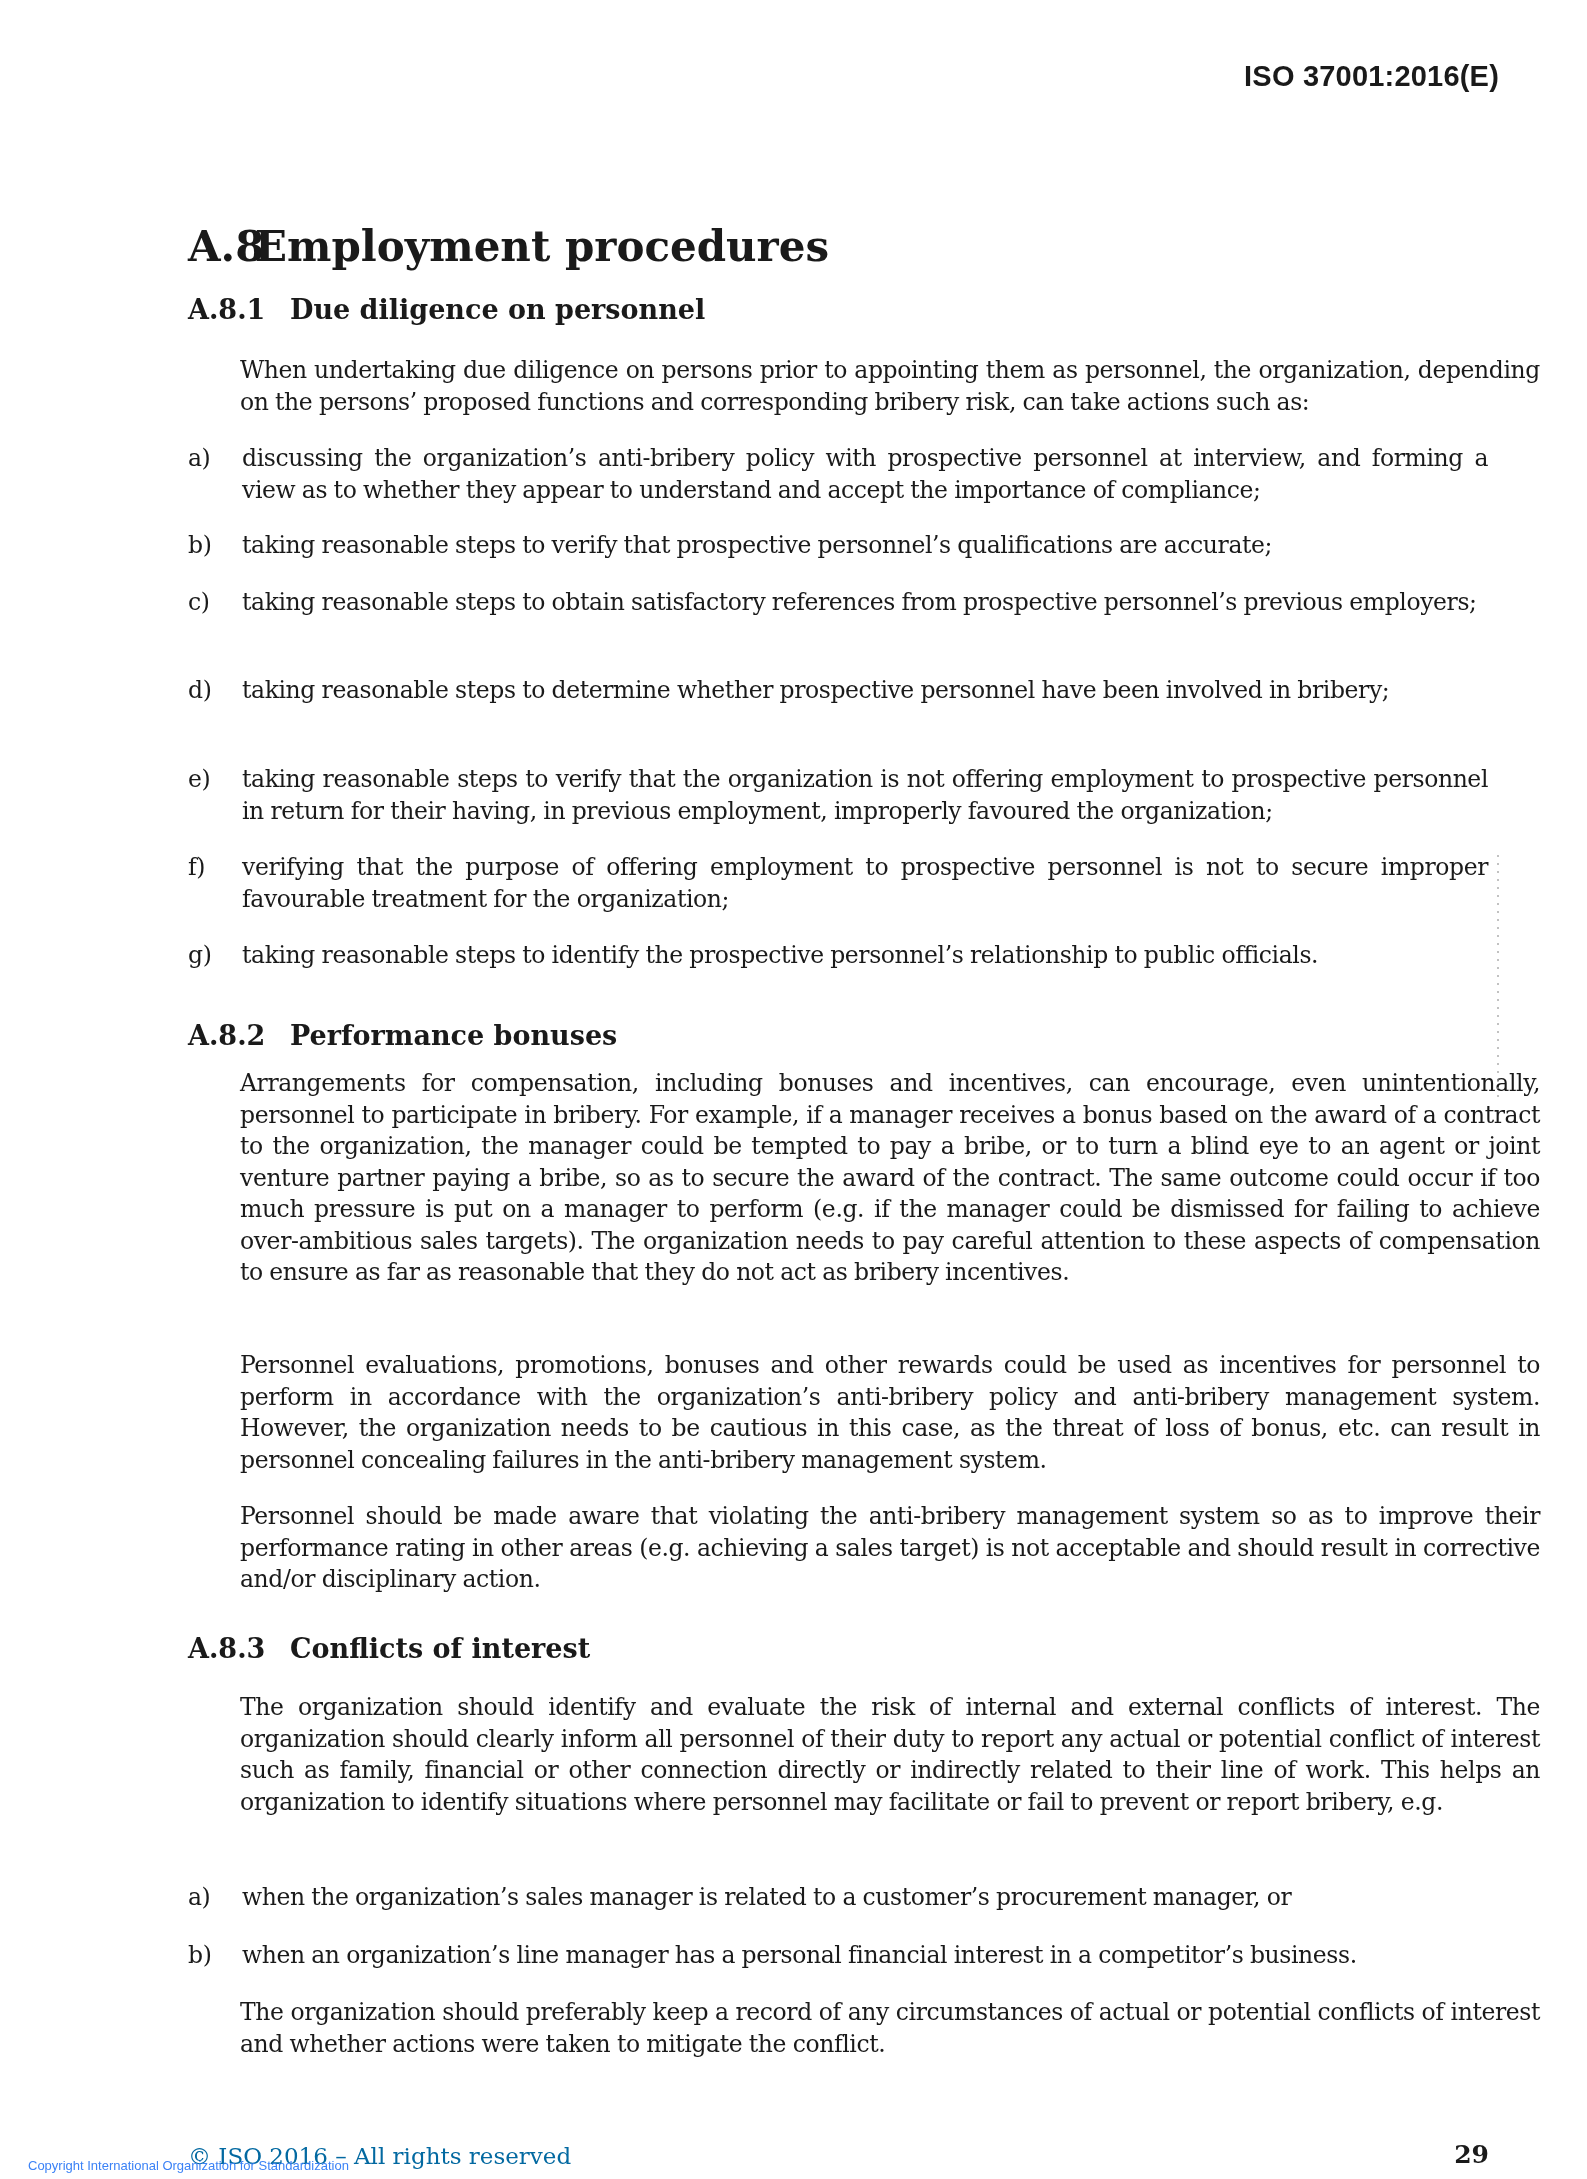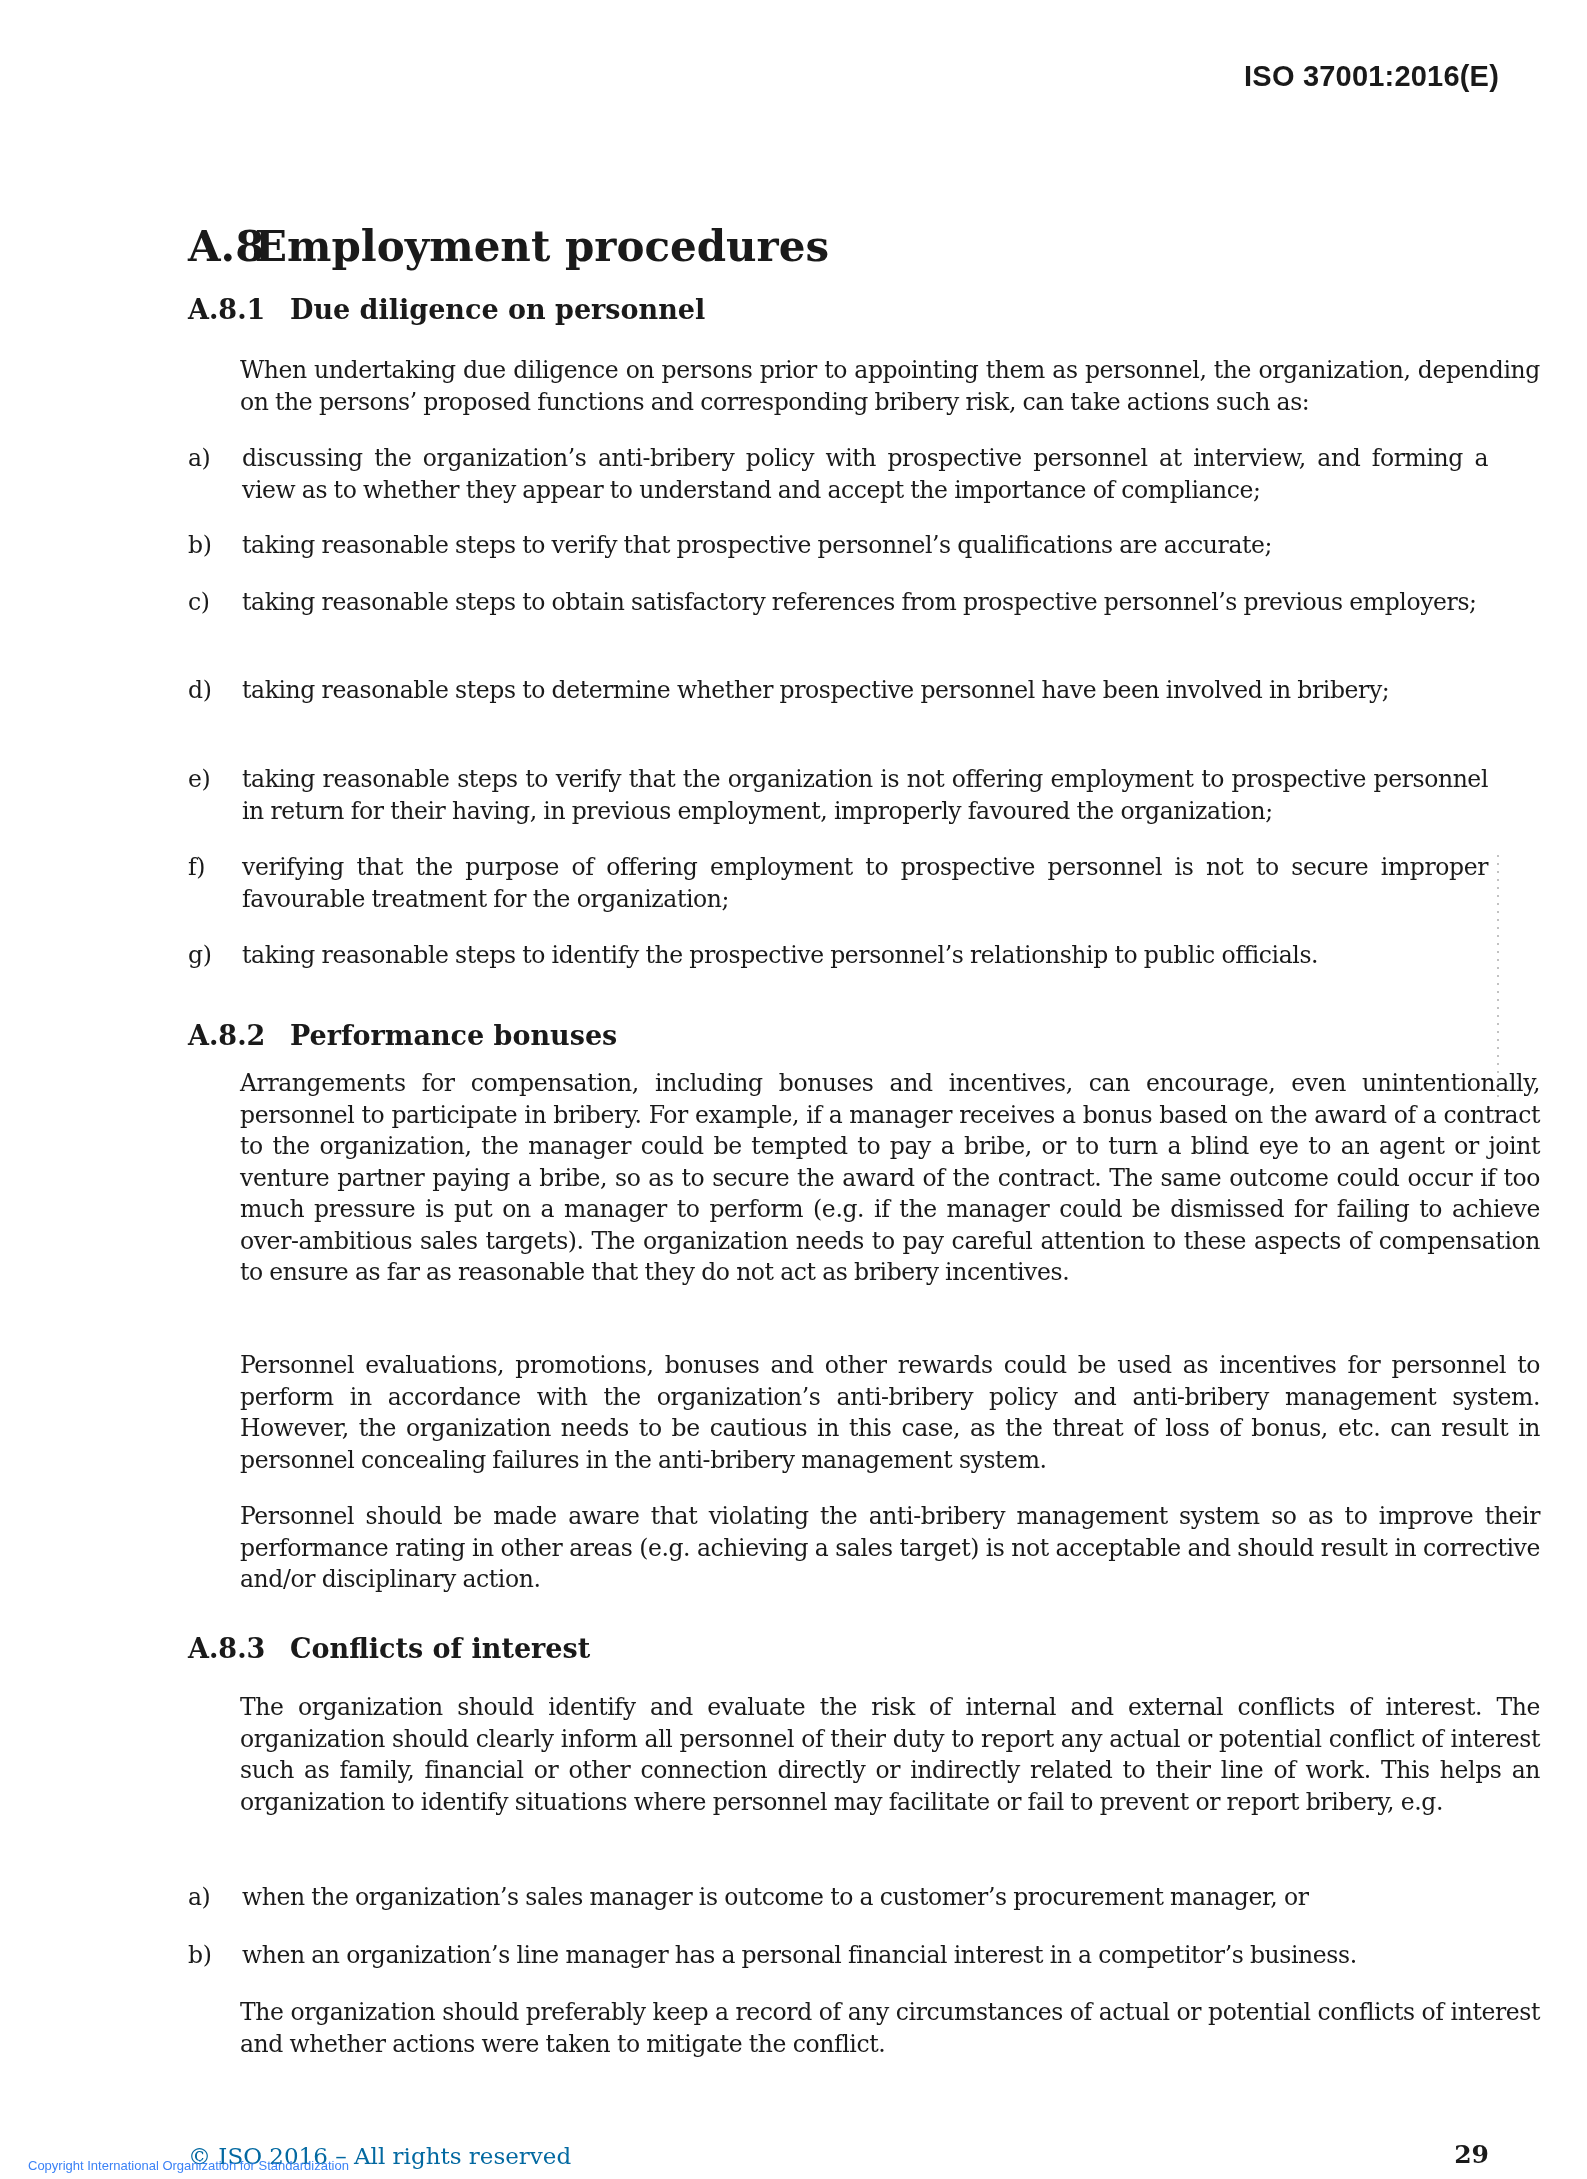--- a/index.html
+++ b/index.html
@@ -108,21 +108,21 @@
   <div class="para" style="top:1350px">Personnel evaluations, promotions, bonuses and other rewards could be used as incentives for personnel to perform in accordance with the organization’s anti-bribery policy and anti-bribery management system. However, the organization needs to be cautious in this case, as the threat of loss of bonus, etc. can result in personnel concealing failures in the anti-bribery management system.</div>
   <div class="para" style="top:1501px">Personnel should be made aware that violating the anti-bribery management system so as to improve their performance rating in other areas (e.g. achieving a sales target) is not acceptable and should result in corrective and/or disciplinary action.</div>
 
   <div class="h2" style="top:1633px">
     <span class="num">A.8.3</span><span>Conflicts of interest</span>
   </div>
   <div class="para" style="top:1692px">The organization should identify and evaluate the risk of internal and external conflicts of interest. The organization should clearly inform all personnel of their duty to report any actual or potential conflict of interest such as family, financial or other connection directly or indirectly related to their line of work. This helps an organization to identify situations where personnel may facilitate or fail to prevent or report bribery, e.g.</div>
 
   <div class="li" style="top:1882px">
     <span class="marker">a)</span>
-    <span class="txt">when the organization’s sales manager is outcome to a customer’s procurement manager, or</span>
+    <span class="txt">when the organization’s sales manager is related to a customer’s procurement manager, or</span>
   </div>
   <div class="li" style="top:1940px">
     <span class="marker">b)</span>
     <span class="txt">when an organization’s line manager has a personal financial interest in a competitor’s business.</span>
   </div>
 
   <div class="para" style="top:1997px">The organization should preferably keep a record of any circumstances of actual or potential conflicts of interest and whether actions were taken to mitigate the conflict.</div>
 </div>
 
 <div class="margin-dots"></div>

